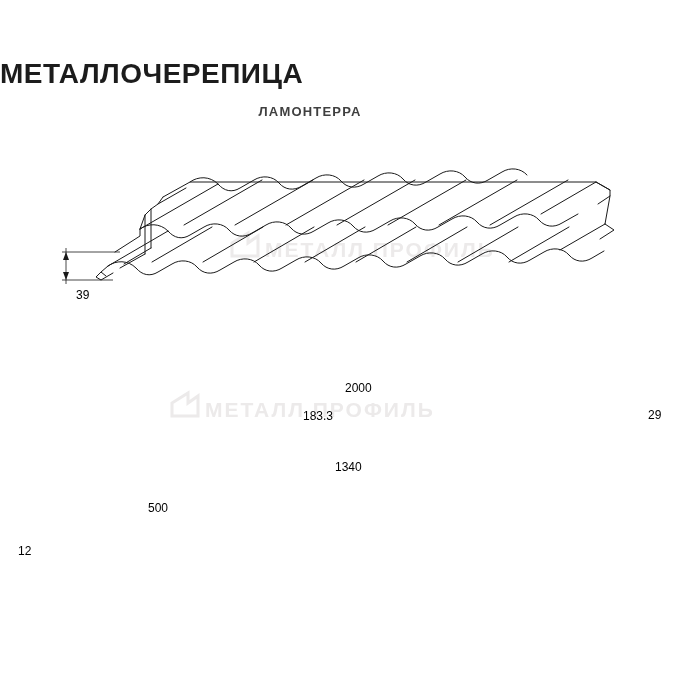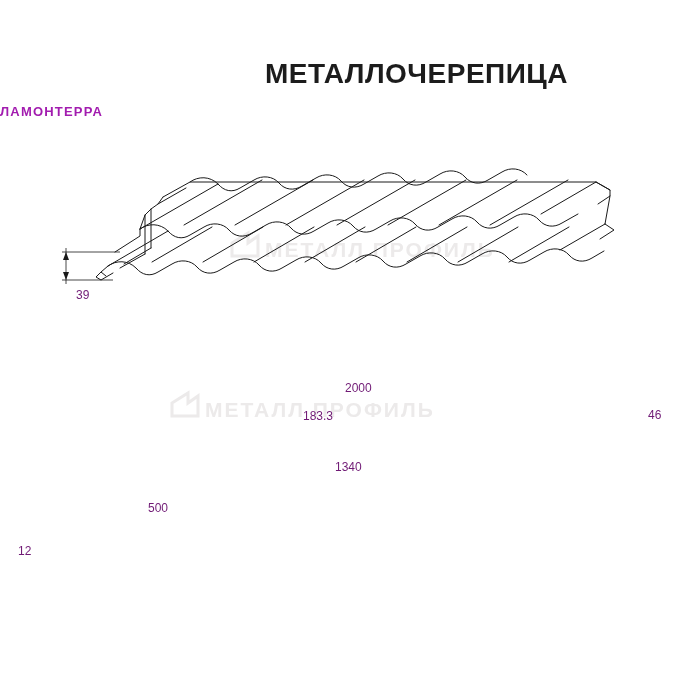--- a/index.html
+++ b/index.html
@@ -16,44 +16,44 @@
     overflow: hidden;
   }
   #sheet {
     position: absolute;
     left: 0; top: 0;
     width: 700px;
     height: 700px;
   }
   .title {
     position: absolute;
-    left: 8px;
+    left: 0;
     top: 58px;
     width: 560px;
-    text-align: right;
+    text-align: left;
     font-size: 28px;
     font-weight: bold;
     letter-spacing: 0.5px;
     color: #1c1c1c;
   }
   .subtitle {
     position: absolute;
     left: 0;
     top: 104px;
     width: 620px;
-    text-align: left;
+    text-align: center;
     font-size: 13px;
     font-weight: bold;
     letter-spacing: 1.2px;
-    color: #a21caf;
+    color: #404040;
   }
   .dim-label {
     position: absolute;
     font-size: 12px;
-    color: #701a75;
+    color: #000000;
     white-space: nowrap;
   }
   .wm {
     position: absolute;
     font-size: 21px;
     font-weight: bold;
     letter-spacing: 2px;
     color: #eceaea;
     white-space: nowrap;
     user-select: none;
@@ -284,19 +284,19 @@
     <path d="M32 551 l -3 7 l 6 0 z" fill="#1a1a1a" stroke="none">
   </path></path></line></line></line></line></path></path></line></line></line></g>
 
 
 
 <div class="dim-label" style="left:76px; top:288px;">39</div>
 
 <div class="dim-label" style="left:345px; top:381px;">2000</div>
 <div class="dim-label" style="left:303px; top:409px;">183.3</div>
 <div class="dim-label" style="left:335px; top:460px;">1340</div>
-<div class="dim-label" style="left:648px; top:408px;">46</div>
+<div class="dim-label" style="left:648px; top:408px;">29</div>
 
 <div class="dim-label" style="left:148px; top:501px;">500</div>
 <div class="dim-label" style="left:18px; top:544px;">12</div>
 
 
 
 
 </body></html>

